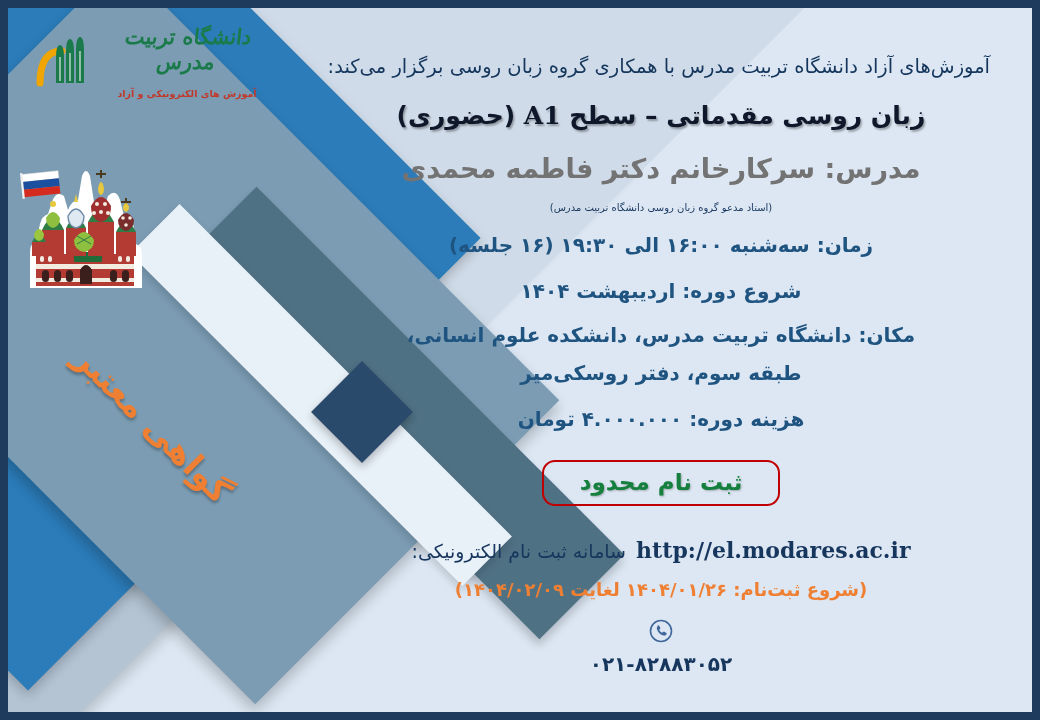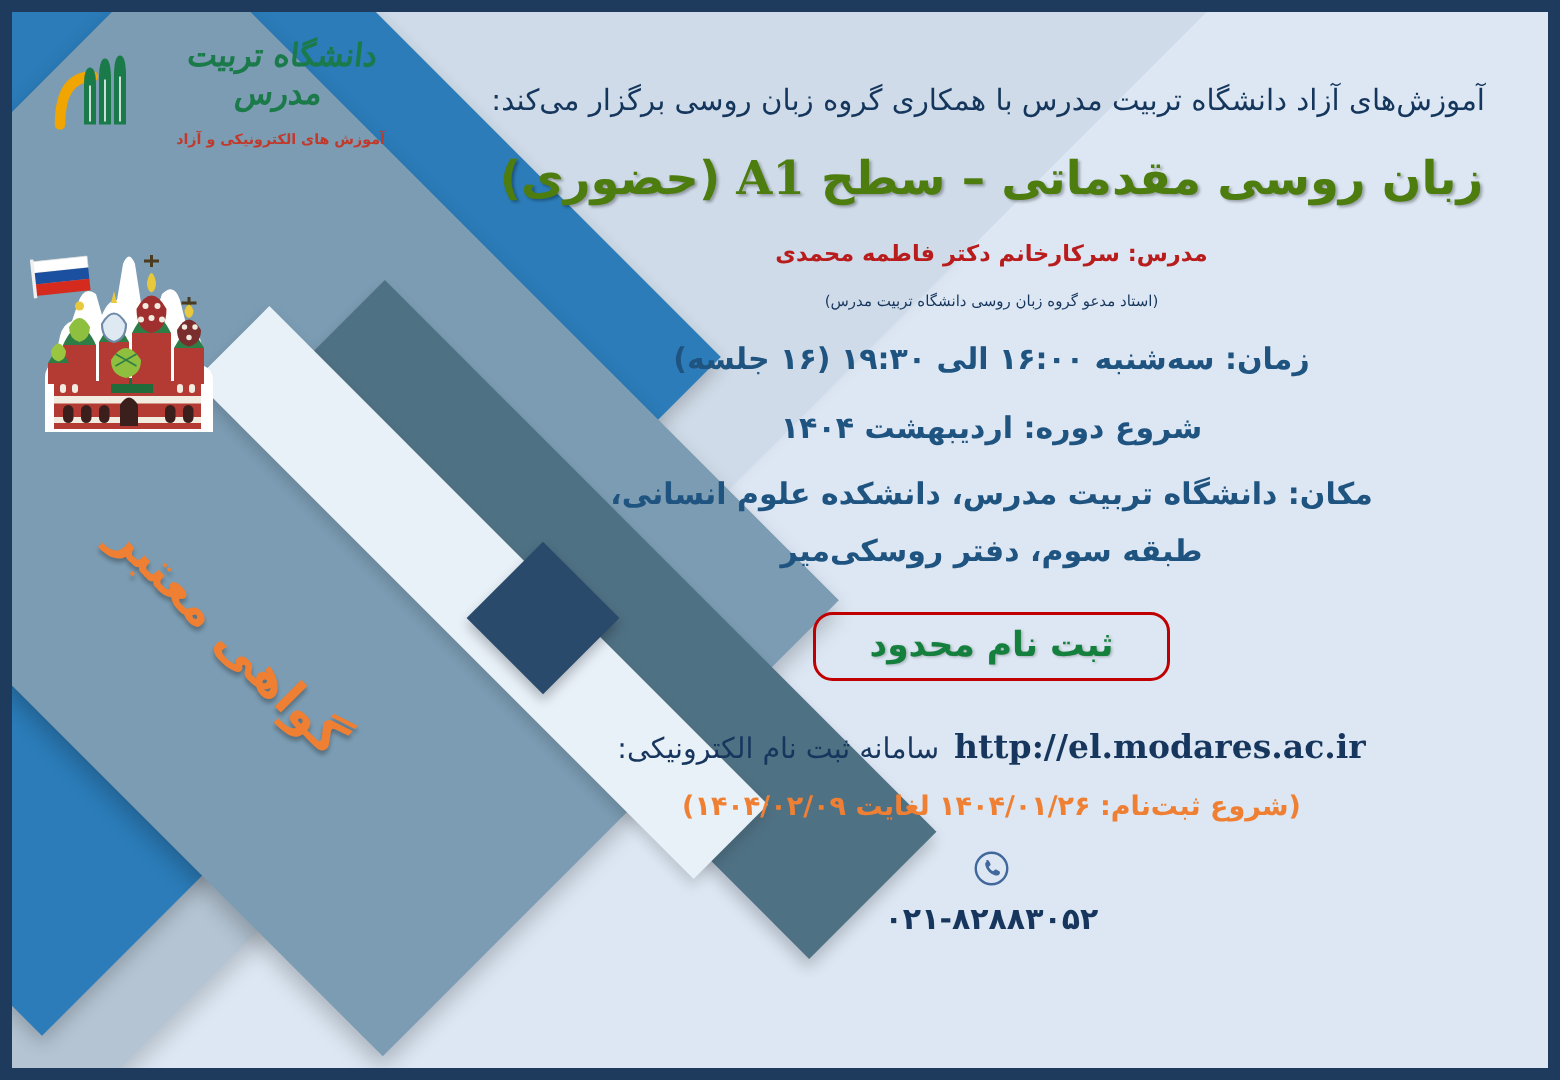--- a/index.html
+++ b/index.html
@@ -133,29 +133,29 @@
   }
 
   .intro{
     font-size:19.5px; color:#15365c; line-height:1.5;
     margin:10px 10px 0 0; padding-right:10px;
     text-align:right;
   }
 
   .course-title{
     margin-top:20px;
-    font-size:31px; font-weight:bold; color:#4d7c0f;
+    font-size:25px; font-weight:bold; color:#0f172a;
     text-shadow:1.5px 1.5px 2px rgba(0,0,0,.3);
     letter-spacing:0px;
   }
   .course-title .lat{ font-family:"DejaVu Serif",serif; }
 
   .teacher{
     margin-top:23px;
-    font-size:15px; font-weight:bold; color:#b91c1c;
+    font-size:27px; font-weight:bold; color:#737373;
   }
   .teacher-sub{
     margin-top:18px;
     font-size:10px; color:#17365d; font-weight:normal;
   }
 
   .info-line{
     margin-top:19px;
     font-size:20px; font-weight:bold; color:#1f5481;
     line-height:1.35;
@@ -346,20 +346,21 @@
       <div class="teacher-sub">(استاد مدعو گروه زبان روسی دانشگاه تربیت مدرس)</div>
 
       <div class="info-line">زمان: سه‌شنبه ۱۶:۰۰ الی ۱۹:۳۰ (۱۶ جلسه)</div>
       <div class="info-line">شروع دوره: اردیبهشت ۱۴۰۴</div>
 
       <div class="info-line two">
         <span>مکان: دانشگاه تربیت مدرس، دانشکده علوم انسانی،</span>
         <span class="l2">طبقه سوم، دفتر روسکی‌میر</span>
       </div>
 
+      <div class="info-line">هزینه دوره: ۴.۰۰۰.۰۰۰ تومان</div>
 
       <div class="reg-box">ثبت نام محدود</div>
 
       <div class="url-line">
         <span class="url">http://el.modares.ac.ir</span>
         <span>سامانه ثبت نام الکترونیکی:</span>
       </div>
 
       <div class="reg-dates">(شروع ثبت‌نام: ۱۴۰۴/۰۱/۲۶ لغایت ۱۴۰۴/۰۲/۰۹)</div>
 

